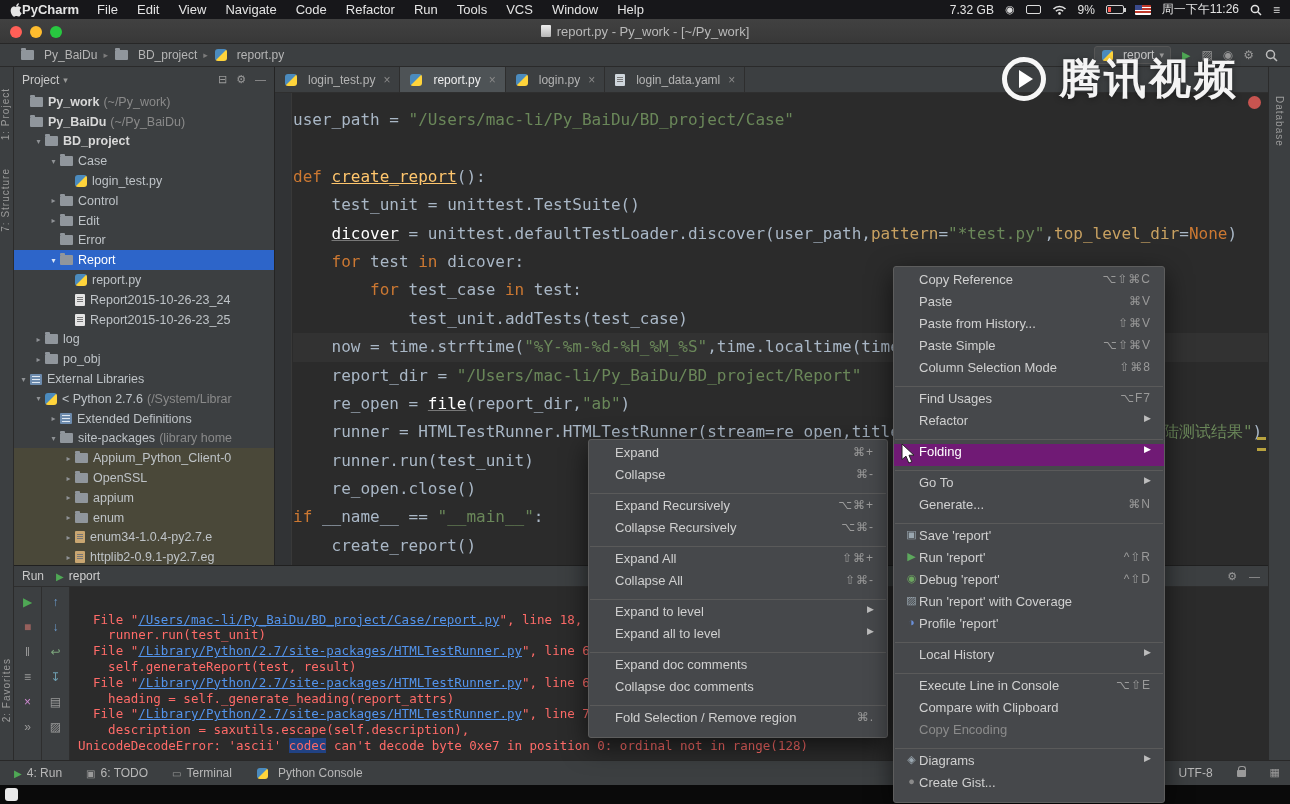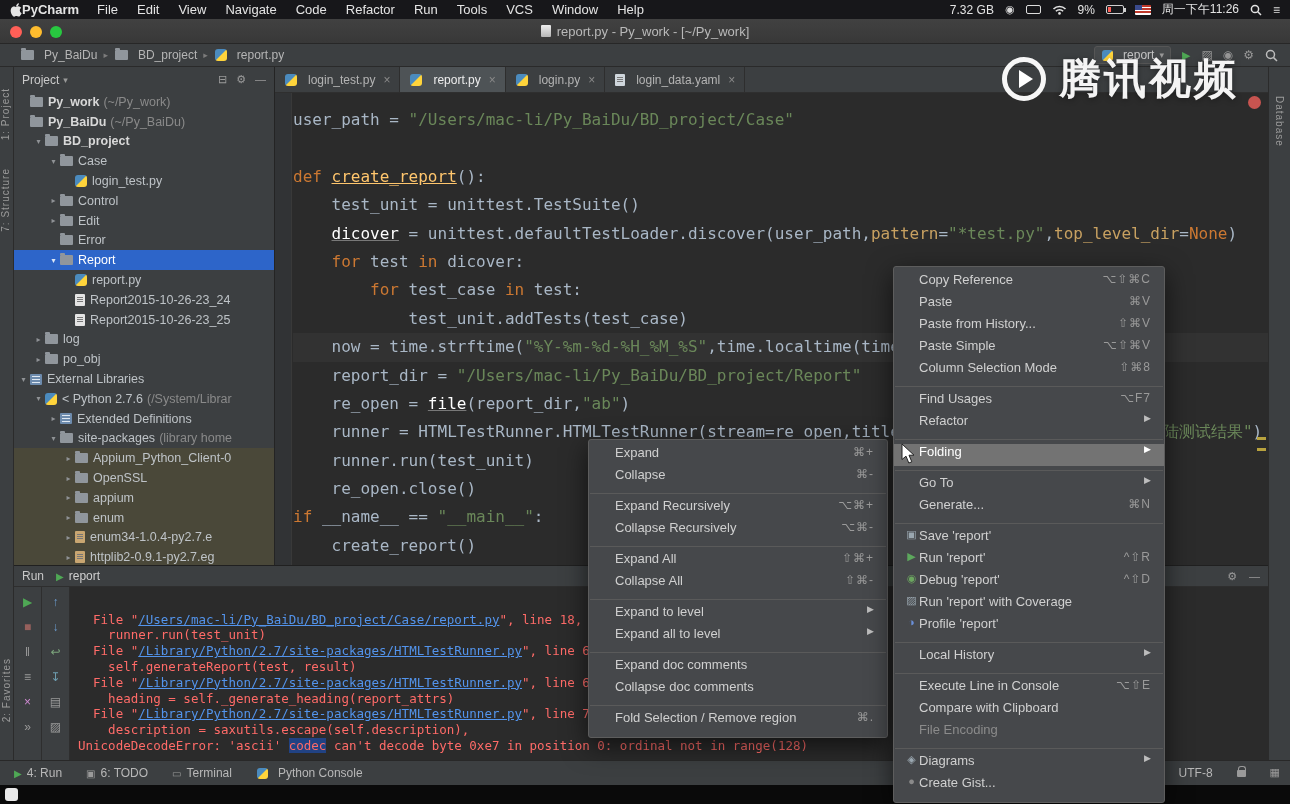--- a/index.html
+++ b/index.html
@@ -153,21 +153,21 @@
   .popup{position:absolute;background:#46484b;border:1px solid #5d5d5d;border-radius:3px;
          box-shadow:0 8px 26px rgba(0,0,0,.6);padding:5px 0;z-index:60;font-size:13px}
   #menu-fold{left:588px;top:439px;width:300px}
   #menu-context{left:893px;top:266px;width:272px}
   .menu-item{height:22px;display:flex;padding:0 13px 0 10px;color:#d0d0d0;gap:0}
   #menu-fold .menu-item{padding-left:26px}
   .mi-icon{width:15px;text-align:center;font-size:11px;flex:none;color:#9aa7b0}
   .mic-run{color:#5da85d}.mic-debug{color:#6ba55f}.mic-profile{color:#6a8fd8}.mic-gist{color:#8a8a8a}
   .mi-right{margin-left:auto;color:#9a9a9a;font-size:12px;letter-spacing:1px}
   .mi-sub{margin-left:auto;color:#bdbdbd;font-size:9px}
-  .menu-item.hl{background:#737373;color:#fff}
+  .menu-item.hl{background:#701a75;color:#fff}
   .menu-item.hl .mi-sub{color:#fff}
   .menu-item.dim .mi-label{color:#8b8b8b}
   .menu-sep{height:1px;background:#5a5a5a;margin:4px 1px}
 
   
   .watermark{position:absolute;left:1002px;top:50px;width:268px;height:58px;display:flex;align-items:center;
              gap:13px;z-index:55;pointer-events:none}
   .wm-ring{width:44px;height:44px;border:5px solid rgba(255,255,255,.96);border-radius:50%;position:relative;flex:none}
   .wm-ring::after{content:"";position:absolute;left:12px;top:8px;border-left:14px solid #fff;
                   border-top:9px solid transparent;border-bottom:9px solid transparent}
@@ -655,21 +655,21 @@
         <span class="mi-icon"></span>
         <span class="mi-label">Execute Line in Console</span>
         <span class="mi-right">⌥⇧E</span>
       </div>
       <div class="menu-item">
         <span class="mi-icon"></span>
         <span class="mi-label">Compare with Clipboard</span>
       </div>
       <div class="menu-item dim">
         <span class="mi-icon"></span>
-        <span class="mi-label">File Encoding</span>
+        <span class="mi-label">Copy Encoding</span>
       </div>
       <div class="menu-sep"></div>
       <div class="menu-item">
         <span class="mi-icon mic-diagram">◈</span>
         <span class="mi-label">Diagrams</span>
         <span class="mi-sub">▶</span>
       </div>
       <div class="menu-item">
         <span class="mi-icon mic-gist">●</span>
         <span class="mi-label">Create Gist...</span>

